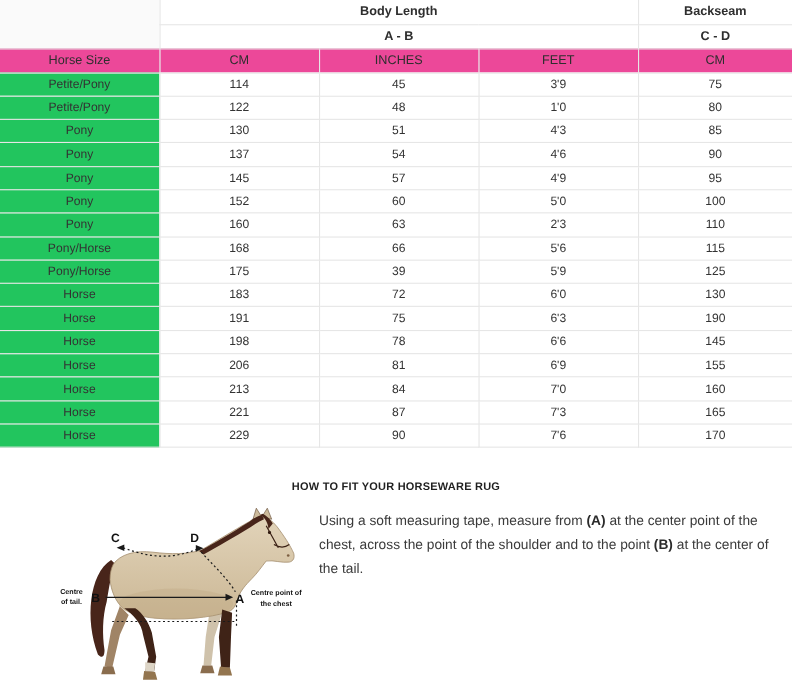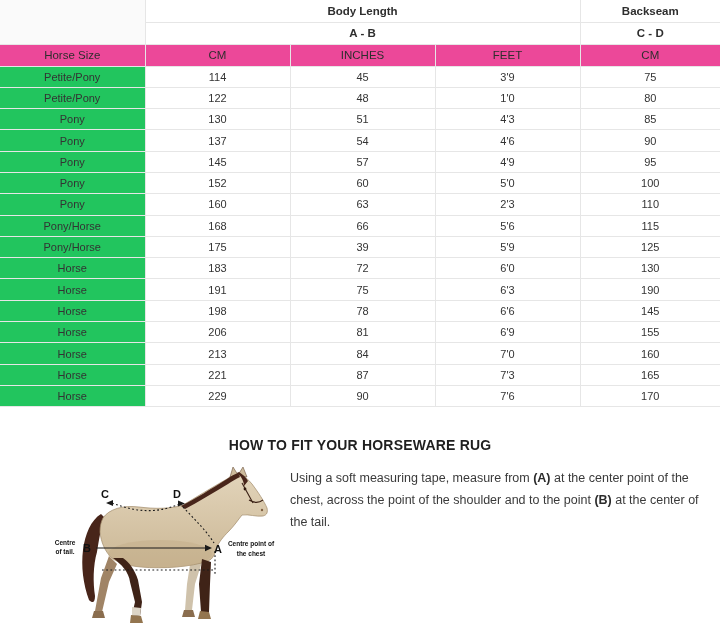--- a/index.html
+++ b/index.html
@@ -28,21 +28,21 @@
   .col-header-row th {
     background: #ec4899; font-size: 11.5px; font-weight: normal; color: #2e2e2e; height: 22px; margin-left: 32px;
   }
   .size-table tbody tr { height: 21.3px; }
   .size-table tbody td { font-size: 11px; color: #333; background: #fff; }
   .size-table tbody td.first-col { background: #22c55e; }
 
   
   .fit-heading {
     margin: 30px 0 0; text-align: center;
-    font-size: 14px; font-weight: bold; color: #1f1f1f; letter-spacing: .2px;
+    font-size: 10px; font-weight: bold; color: #1f1f1f; letter-spacing: .2px;
   }
   .fit-content { display: flex; margin-top: 13px; padding-left: 45px; }
   .horse-diagram { flex: 0 0 245px; width: 245px; height: 162px; }
   .fit-text { flex: 1 1 auto; padding: 1px 5px 0 0; }
   .fit-text p { margin: 0 0 10px; font-size: 12.5px; line-height: 22px; color: #3a3a3a; }
   .fit-text strong { font-weight: bold; color: #2b2b2b; }
 
   
   .diag-letter { font: bold 11px "Liberation Sans", sans-serif; fill: #111; }
   .diag-caption { font: bold 6.5px "Liberation Sans", sans-serif; fill: #111; }

